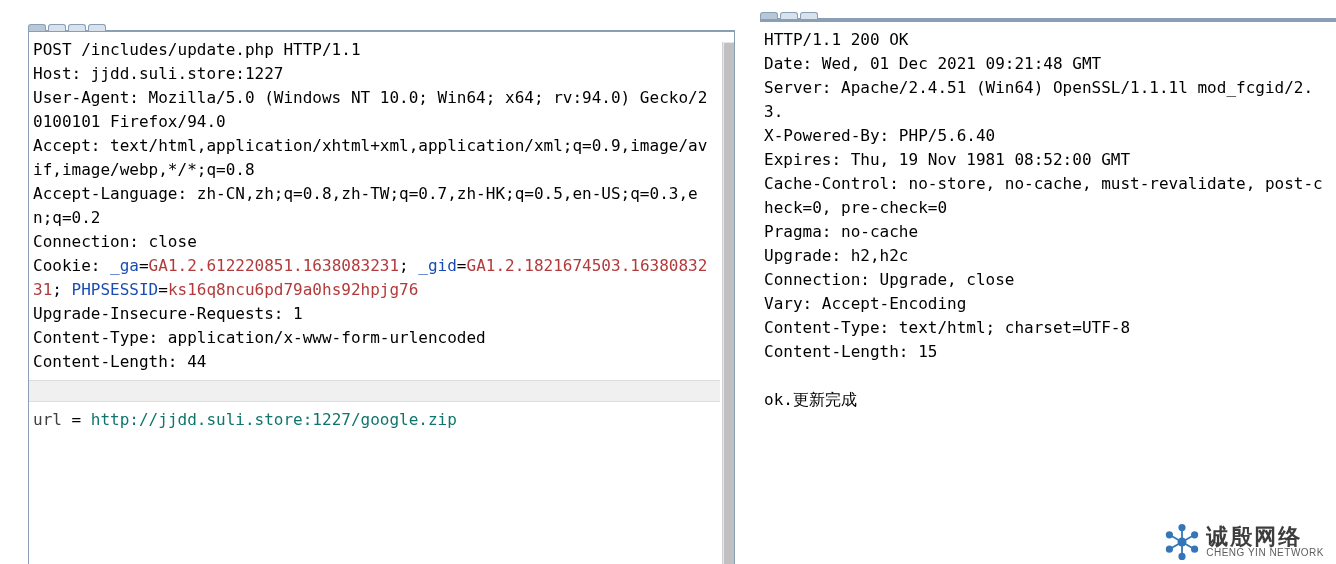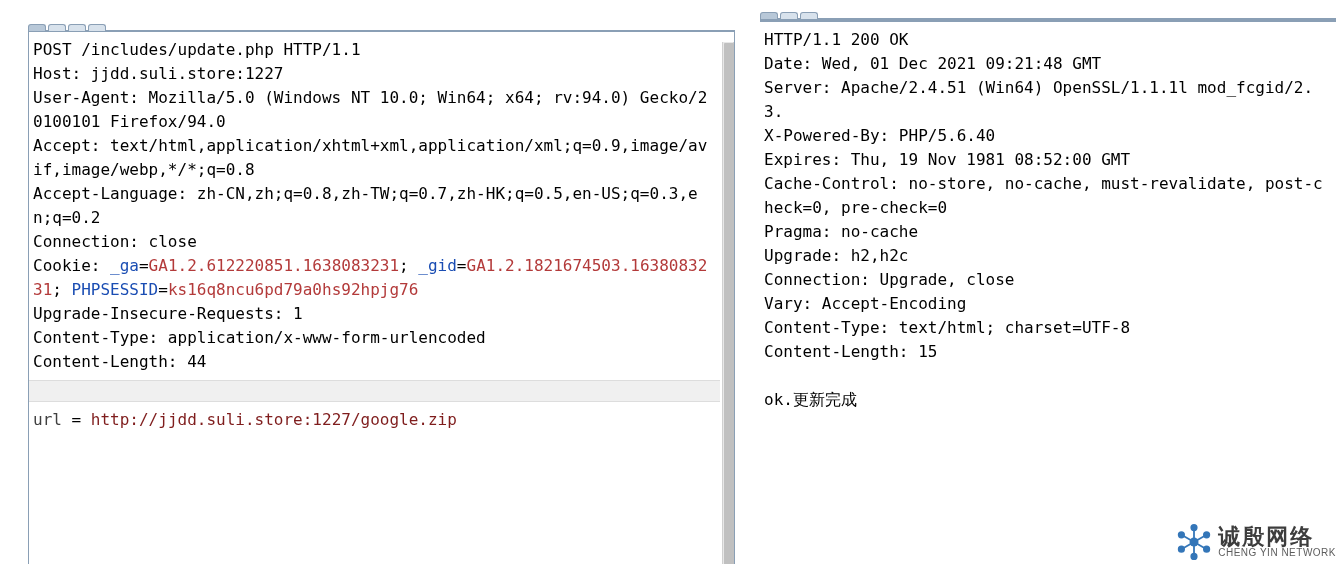--- a/index.html
+++ b/index.html
@@ -72,21 +72,21 @@
       padding: 6px 4px;
       line-height: 24px;
       font-size: 16px;
       white-space: pre-wrap;
       word-break: break-all;
       color: #000;
     }
     .cookie-key { color: #1a4db3; }
     .cookie-val { color: #b33a3a; }
     .body-key { color: #404040; }
-    .body-val { color: #7f1d1d; }
+    .body-val { color: #0f766e; }
     .separator-line {
       height: 22px;
       background: #f0f0f0;
       border-top: 1px solid #ddd;
       border-bottom: 1px solid #ddd;
     }
     .scrollbar-vertical {
       position: absolute;
       right: 0;
       top: 10px;
@@ -98,21 +98,21 @@
     }
     .scrollbar-thumb {
       width: 10px;
       margin: 1px;
       background: #c0c0c0;
       height: 100%;
       border-radius: 1px;
     }
     .logo-watermark {
       position: absolute;
-      right: 0;
+      right: 12px;
       bottom: 4px;
       display: flex;
       align-items: center;
       gap: 6px;
       opacity: 0.95;
     }
     .logo-icon {
       width: 36px;
       height: 36px;
     }

